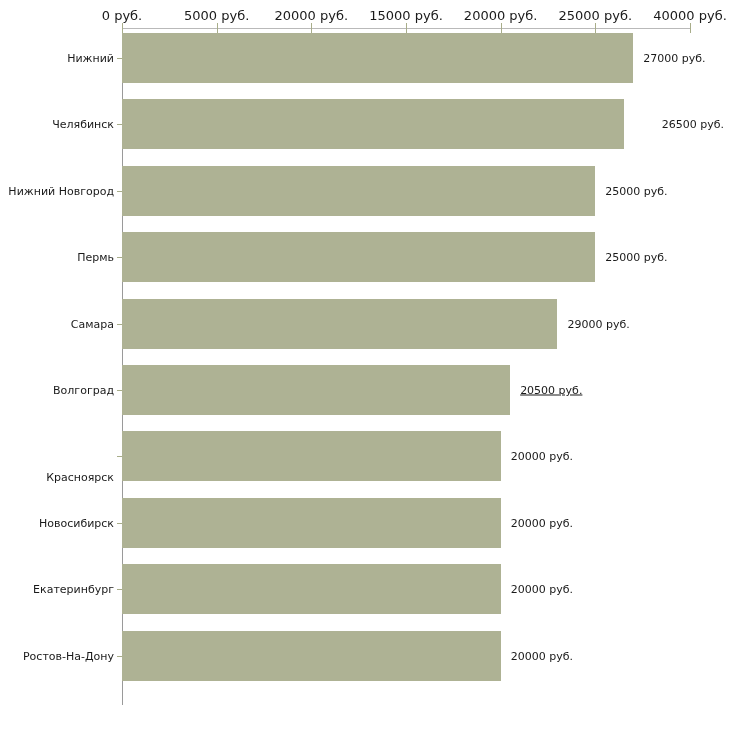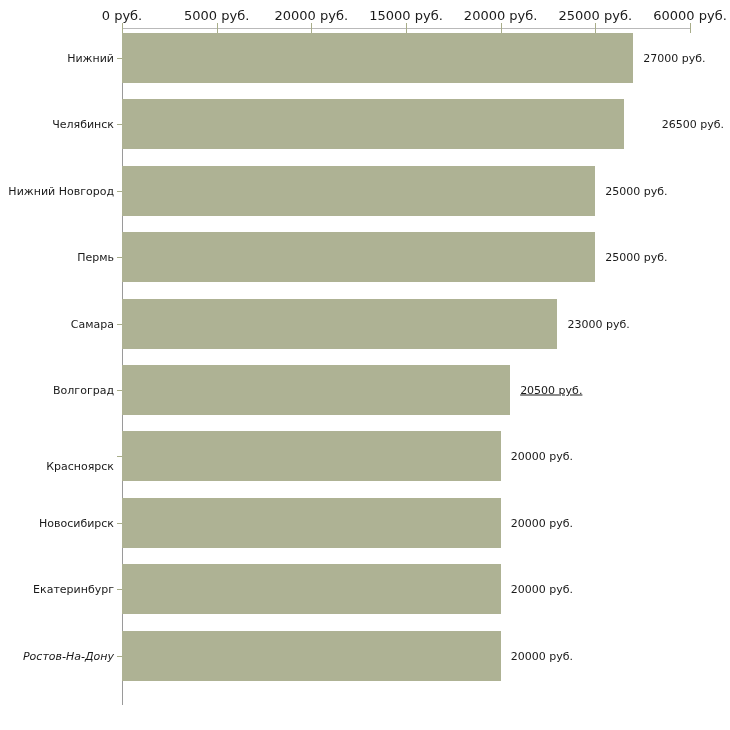--- a/index.html
+++ b/index.html
@@ -102,55 +102,55 @@
       <div class="x-tick-label" style="left: 216.667px; text-align: center;">5000 руб.</div>
       <div class="x-tick" style="left: 311.333px;"></div>
       <div class="x-tick-label" style="left: 311.333px;">20000 руб.</div>
       <div class="x-tick" style="left: 406px;"></div>
       <div class="x-tick-label" style="left: 406px;">15000 руб.</div>
       <div class="x-tick" style="left: 500.667px;"></div>
       <div class="x-tick-label" style="left: 500.667px;">20000 руб.</div>
       <div class="x-tick" style="left: 595.333px;"></div>
       <div class="x-tick-label" style="left: 595.333px;">25000 руб.</div>
       <div class="x-tick" style="left: 690px;"></div>
-      <div class="x-tick-label" style="left: 690px;">60000 руб.</div>
+      <div class="x-tick-label" style="left: 690px;">40000 руб.</div>
     </div>
   <div id="y-ticks">
       <div class="y-tick" style="top: 58px;"></div>
       <div class="y-tick-label" style="top: 58px;">Нижний</div>
       <div class="y-tick" style="top: 124.4px;"></div>
       <div class="y-tick-label" style="top: 124.4px; margin-left: 44px;">Челябинск</div>
       <div class="y-tick" style="top: 190.8px;"></div>
       <div class="y-tick-label" style="top: 190.8px;">Нижний Новгород</div>
       <div class="y-tick" style="top: 257.2px;"></div>
       <div class="y-tick-label" style="top: 257.2px;">Пермь</div>
       <div class="y-tick" style="top: 323.6px;"></div>
       <div class="y-tick-label" style="top: 323.6px;">Самара</div>
       <div class="y-tick" style="top: 390px;"></div>
       <div class="y-tick-label" style="top: 390px;">Волгоград</div>
       <div class="y-tick" style="top: 456.4px;"></div>
-      <div class="y-tick-label" style="top: 466px;">Красноярск</div>
+      <div class="y-tick-label" style="top: 477px;">Красноярск</div>
       <div class="y-tick" style="top: 522.8px;"></div>
       <div class="y-tick-label" style="top: 522.8px;">Новосибирск</div>
       <div class="y-tick" style="top: 589.2px;"></div>
       <div class="y-tick-label" style="top: 589.2px;">Екатеринбург</div>
       <div class="y-tick" style="top: 655.6px;"></div>
-      <div class="y-tick-label" style="top: 655.6px; font-style: italic;">Ростов-На-Дону</div>
+      <div class="y-tick-label" style="top: 655.6px;">Ростов-На-Дону</div>
     </div>
   <div id="bars">
       <div class="bar" style="left: 122px; top: 33px; width: 511.2px; height: 50px;"></div>
       <div class="bar-value-label" style="left: 643.2px; top: 58px;">27000 руб.</div>
       <div class="bar" style="left: 122px; top: 99.4px; width: 501.733px; height: 50px;"></div>
       <div class="bar-value-label" style="left: 633.733px; top: 124.4px; margin-left: 28px;">26500 руб.</div>
       <div class="bar" style="left: 122px; top: 165.8px; width: 473.333px; height: 50px;"></div>
       <div class="bar-value-label" style="left: 605.333px; top: 190.8px;">25000 руб.</div>
       <div class="bar" style="left: 122px; top: 232.2px; width: 473.333px; height: 50px;"></div>
       <div class="bar-value-label" style="left: 605.333px; top: 257.2px;">25000 руб.</div>
       <div class="bar" style="left: 122px; top: 298.6px; width: 435.467px; height: 50px;"></div>
-      <div class="bar-value-label" style="left: 567.467px; top: 323.6px;">23000 руб.</div>
+      <div class="bar-value-label" style="left: 567.467px; top: 323.6px;">29000 руб.</div>
       <div class="bar" style="left: 122px; top: 365px; width: 388.133px; height: 50px;"></div>
       <div class="bar-value-label" style="left: 520.133px; top: 390px; text-decoration: underline;">20500 руб.</div>
       <div class="bar" style="left: 122px; top: 431.4px; width: 378.667px; height: 50px;"></div>
       <div class="bar-value-label" style="left: 510.667px; top: 456.4px;">20000 руб.</div>
       <div class="bar" style="left: 122px; top: 497.8px; width: 378.667px; height: 50px;"></div>
       <div class="bar-value-label" style="left: 510.667px; top: 522.8px;">20000 руб.</div>
       <div class="bar" style="left: 122px; top: 564.2px; width: 378.667px; height: 50px;"></div>
       <div class="bar-value-label" style="left: 510.667px; top: 589.2px;">20000 руб.</div>
       <div class="bar" style="left: 122px; top: 630.6px; width: 378.667px; height: 50px;"></div>
       <div class="bar-value-label" style="left: 510.667px; top: 655.6px;">20000 руб.</div>

